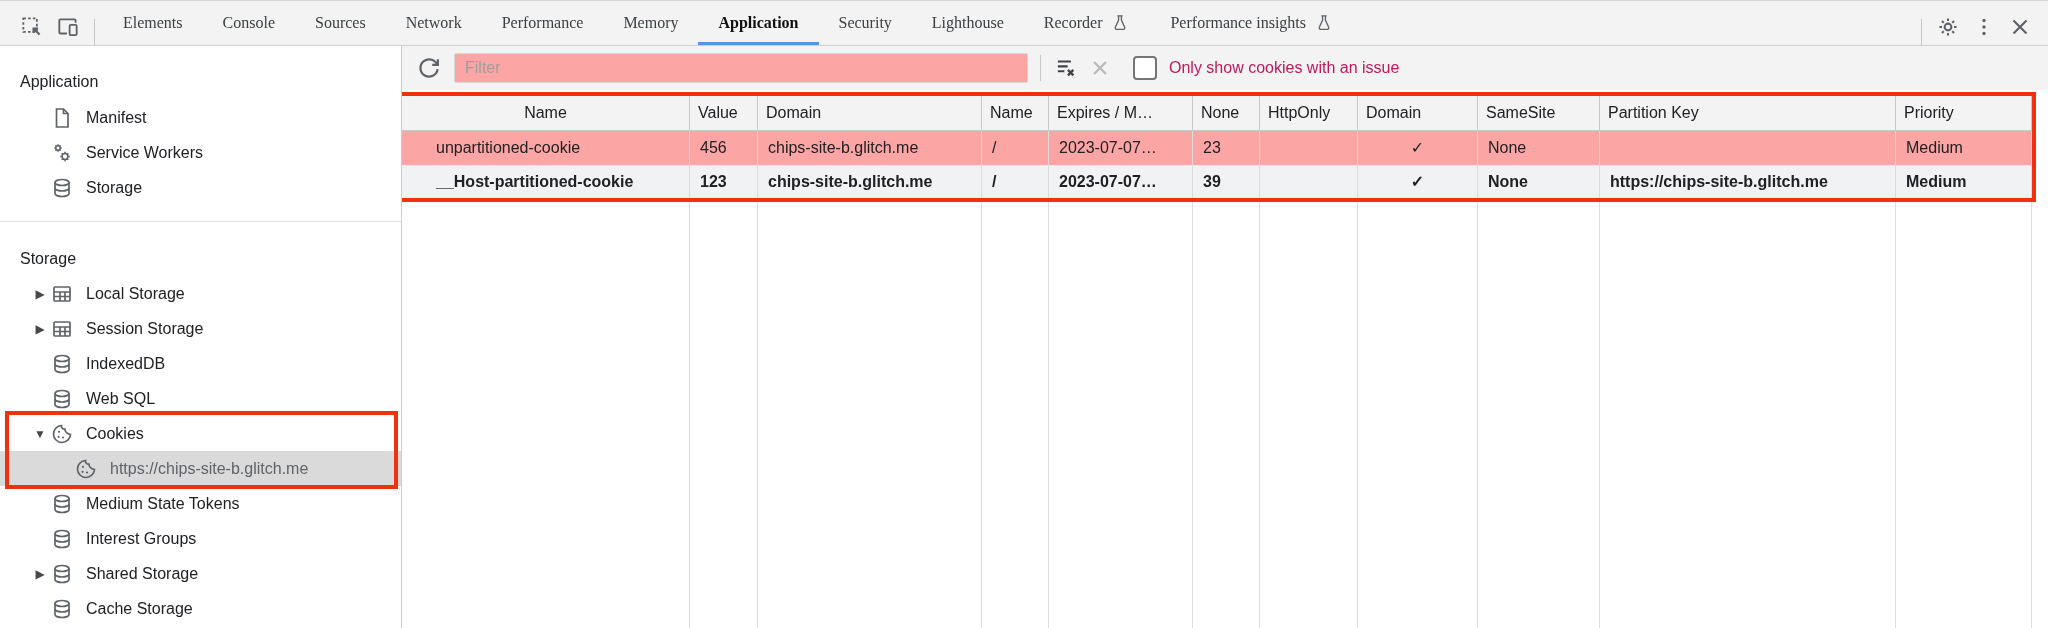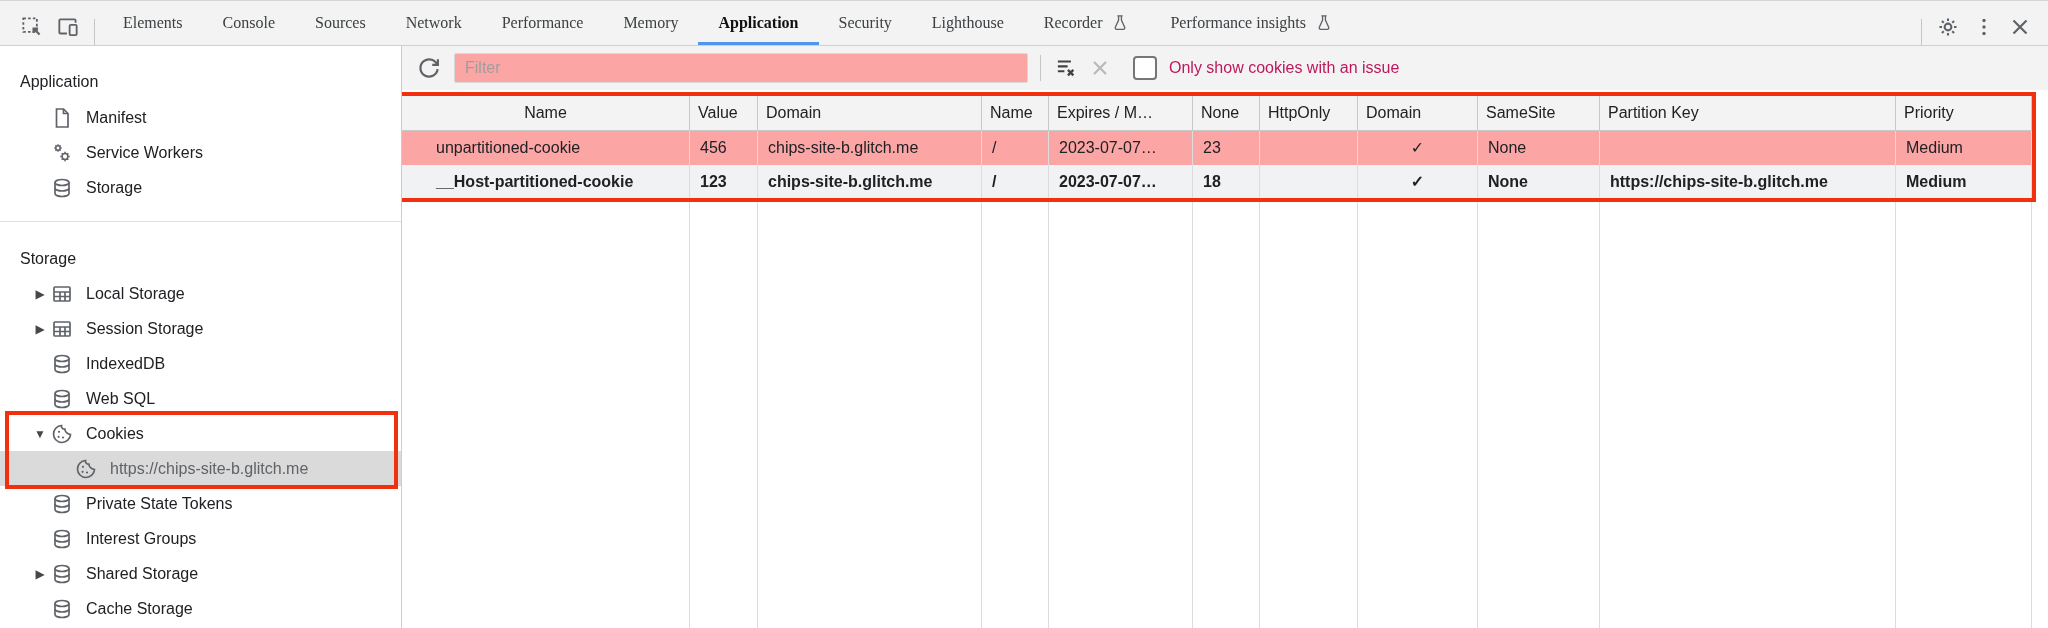--- a/index.html
+++ b/index.html
@@ -281,21 +281,21 @@
 
     <div class="s-item">
       <span class="arrow"></span>
       <span class="s-icon">
         <svg width="24" height="24" viewBox="0 0 24 24" fill="none" stroke="#5f6368" stroke-width="1.7">
           <ellipse cx="12" cy="6.5" rx="7" ry="3"></ellipse>
           <path d="M5 6.5v11c0 1.66 3.13 3 7 3s7-1.34 7-3v-11"></path>
           <path d="M5 12c0 1.66 3.13 3 7 3s7-1.34 7-3"></path>
         </svg>
       </span>
-      <span class="s-label">Private State Tokens</span>
+      <span class="s-label">Medium State Tokens</span>
     </div>
 
     <div class="s-item">
       <span class="arrow"></span>
       <span class="s-icon">
         <svg width="24" height="24" viewBox="0 0 24 24" fill="none" stroke="#5f6368" stroke-width="1.7">
           <ellipse cx="12" cy="6.5" rx="7" ry="3"></ellipse>
           <path d="M5 6.5v11c0 1.66 3.13 3 7 3s7-1.34 7-3v-11"></path>
           <path d="M5 12c0 1.66 3.13 3 7 3s7-1.34 7-3"></path>
         </svg>
@@ -398,21 +398,21 @@
         <div class="cell"></div>
         <div class="cell">Medium</div>
       </div>
 
       <div class="trow r1">
         <div class="cell name">__Host-partitioned-cookie</div>
         <div class="cell">123</div>
         <div class="cell">chips-site-b.glitch.me</div>
         <div class="cell">/</div>
         <div class="cell">2023-07-07…</div>
-        <div class="cell size">18</div>
+        <div class="cell size">39</div>
         <div class="cell"></div>
         <div class="cell secure">✓</div>
         <div class="cell">None</div>
         <div class="cell">https://chips-site-b.glitch.me</div>
         <div class="cell">Medium</div>
       </div>
     </div>
 
     <div class="table-redbox"></div>
   </div>

